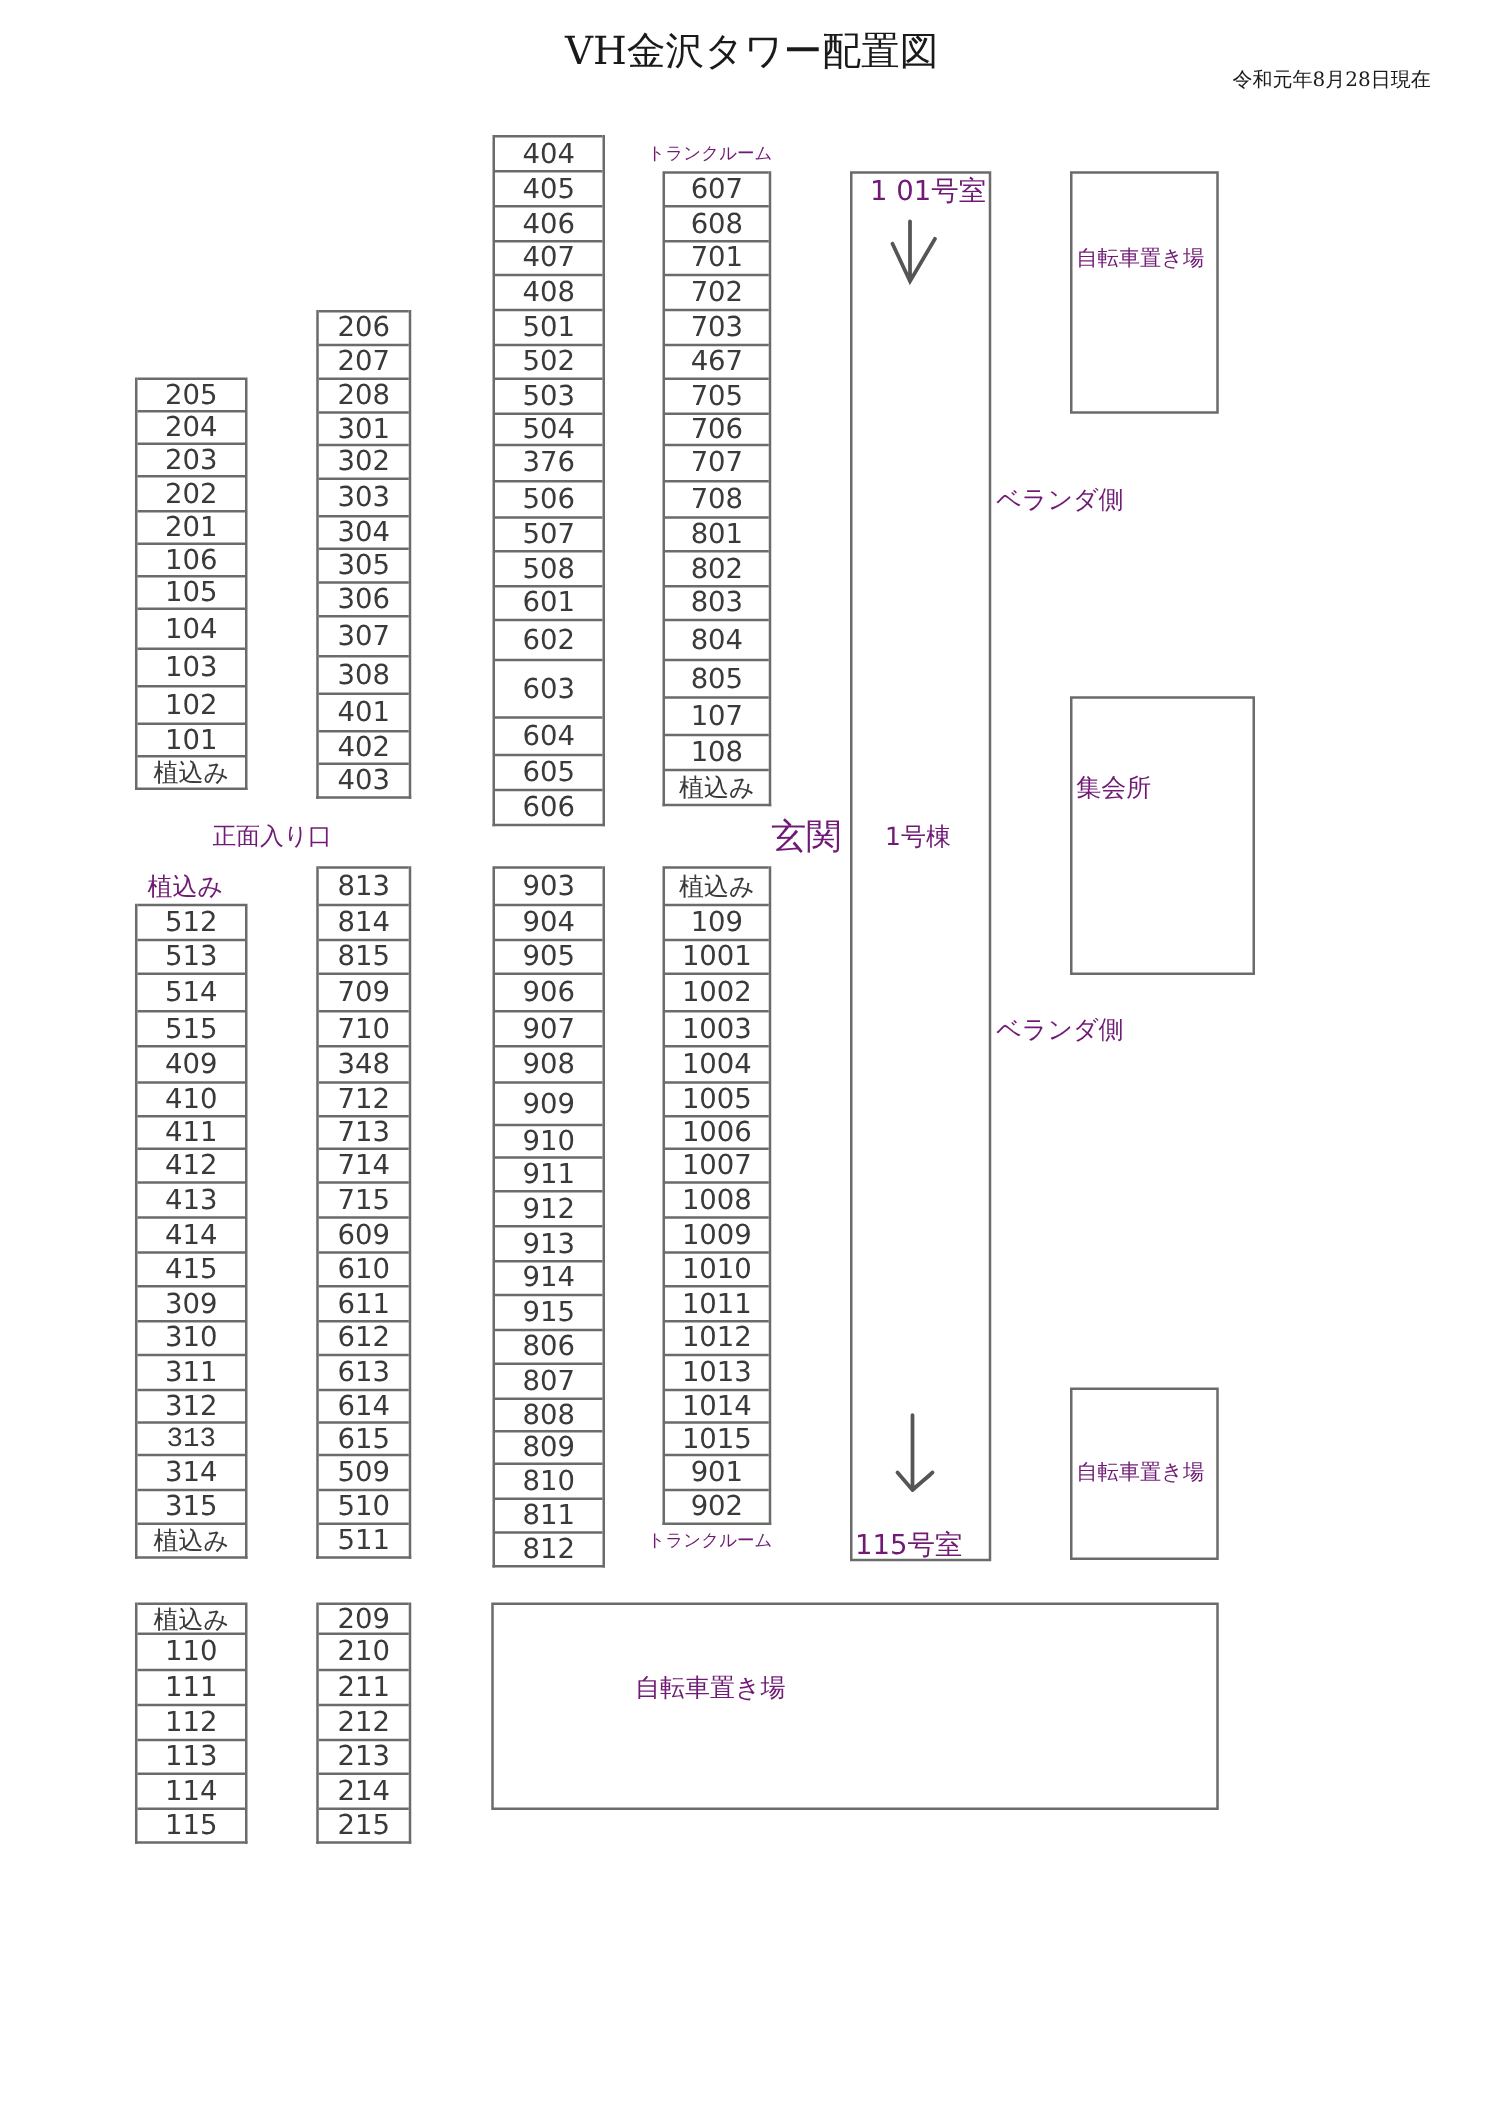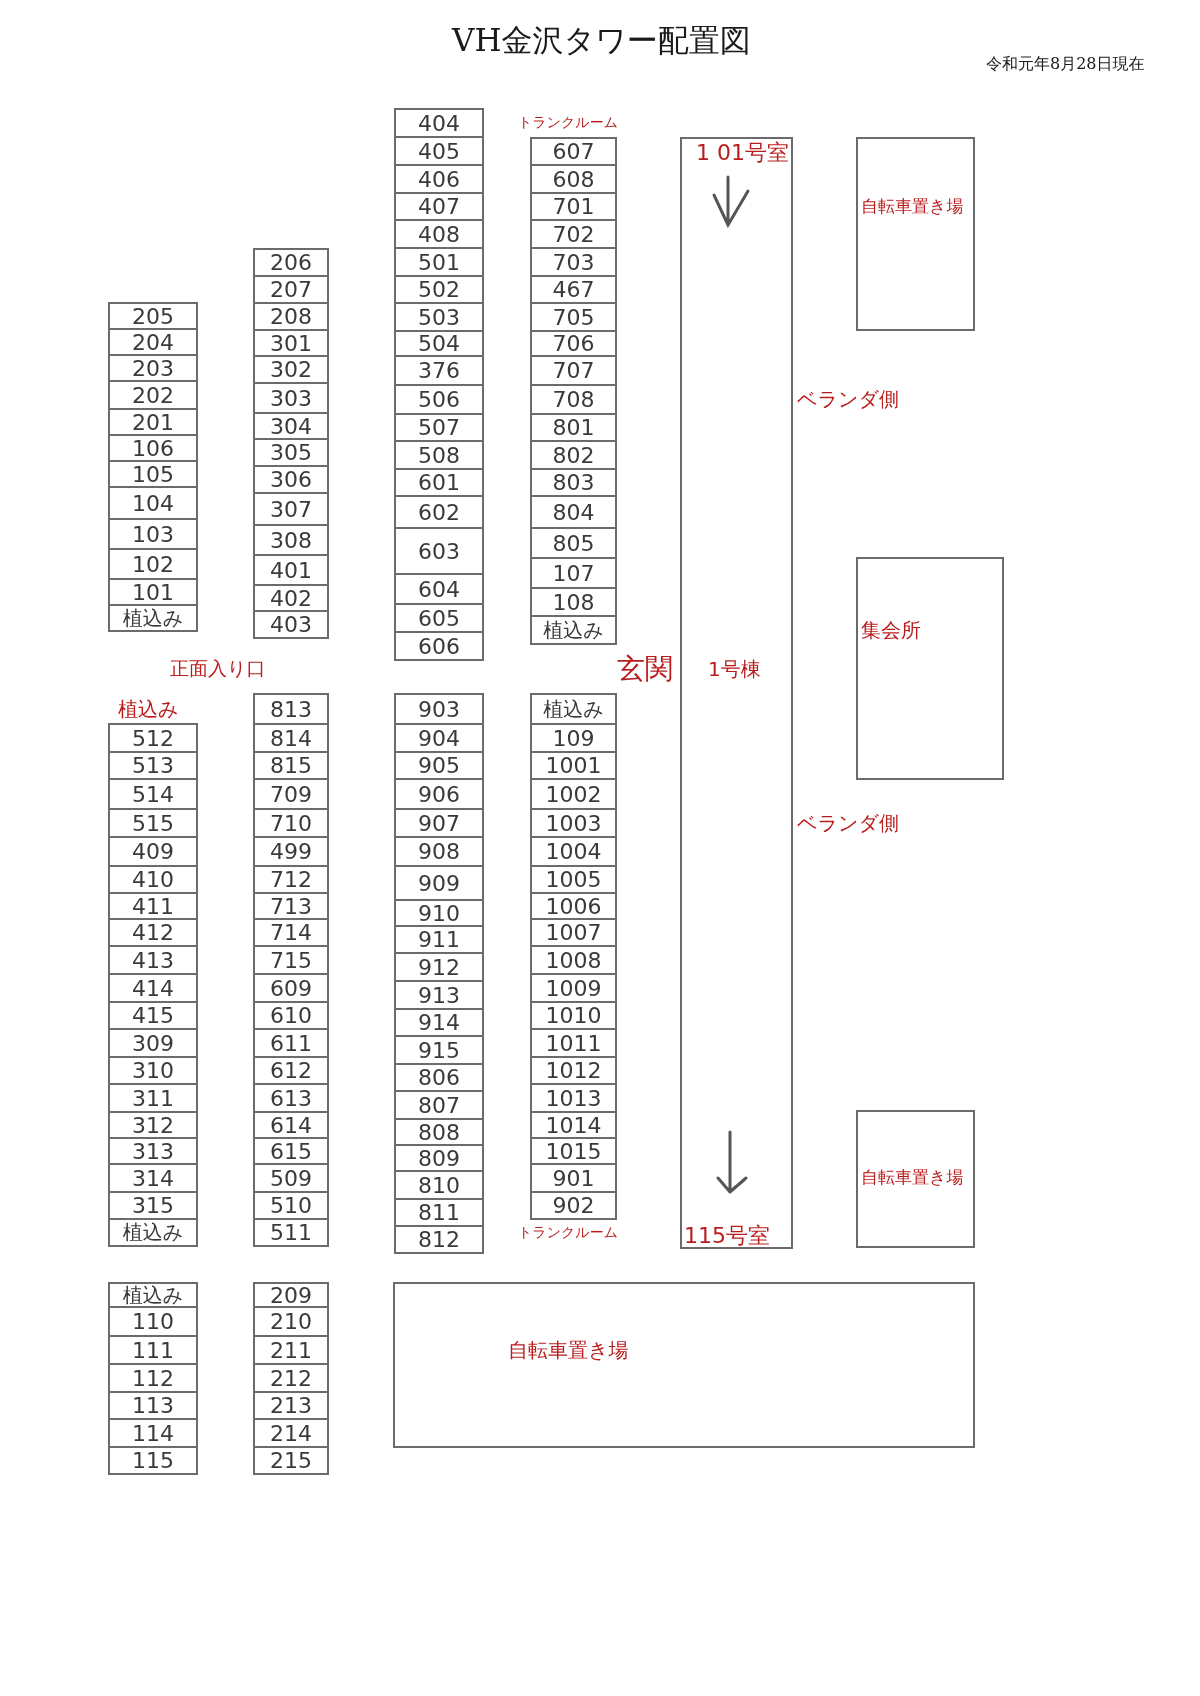--- a/index.html
+++ b/index.html
@@ -4,21 +4,21 @@
 <style>
   * { box-sizing: border-box; margin: 0; padding: 0; }
   html, body { width: 1200px; height: 1696px; background: #ffffff; overflow: hidden; }
   body { position: relative; font-family: "DejaVu Sans", "Liberation Sans", sans-serif; color: #3a3a3a; }
   .abs { position: absolute; }
   .title { left: 452px; top: 20px; font-family: "DejaVu Serif", "Liberation Serif", serif; font-size: 31px; color: #1a1a1a; letter-spacing: 0px; white-space: nowrap; }
   .date { left: 986px; top: 54px; font-family: "DejaVu Serif", "Liberation Serif", serif; font-size: 16px; color: #1a1a1a; white-space: nowrap; }
   .col { position: absolute; border: 2px solid #6b6b6b; border-top: none; }
   .cell { border-top: 2px solid #6b6b6b; display: flex; align-items: center; justify-content: center; font-size: 22px; color: #3a3a3a; white-space: nowrap; overflow: hidden; }
   .cell.plant { font-size: 20px; }
-  .label { position: absolute; white-space: nowrap; color: #b91c1c; }
+  .label { position: absolute; white-space: nowrap; color: #701a75; }
   .box { position: absolute; border: 2px solid #6b6b6b; }
   .arrow svg { display: block; }
 </style>
 </head>
 <body>
 
 <div class="abs title">VH金沢タワー配置図</div>
 <div class="abs date">令和元年8月28日現在</div>
 
 <div class="col" style="left:108px; top:302px; width:90px;">
@@ -102,32 +102,32 @@
     <div class="cell" style="height: 27px;">410</div>
     <div class="cell" style="height: 26px;">411</div>
     <div class="cell" style="height: 27px;">412</div>
     <div class="cell" style="height: 28px;">413</div>
     <div class="cell" style="height: 28px;">414</div>
     <div class="cell" style="height: 27px;">415</div>
     <div class="cell" style="height: 28px;">309</div>
     <div class="cell" style="height: 27px;">310</div>
     <div class="cell" style="height: 28px;">311</div>
     <div class="cell" style="height: 26px;">312</div>
-    <div class="cell" style="height: 26px;">313</div>
+    <div class="cell" style="height: 26px; font-family: Liberation Mono, monospace;">313</div>
     <div class="cell" style="height: 28px;">314</div>
     <div class="cell" style="height: 27px;">315</div>
     <div class="cell plant" style="height: 27px;">植込み</div>
   </div>
 <div class="col" style="left:253px; top:693px; width:76px;">
     <div class="cell" style="height: 30px;">813</div>
     <div class="cell" style="height: 28px;">814</div>
     <div class="cell" style="height: 27px;">815</div>
     <div class="cell" style="height: 30px;">709</div>
     <div class="cell" style="height: 28px;">710</div>
-    <div class="cell" style="height: 29px;">499</div>
+    <div class="cell" style="height: 29px;">348</div>
     <div class="cell" style="height: 27px;">712</div>
     <div class="cell" style="height: 26px;">713</div>
     <div class="cell" style="height: 27px;">714</div>
     <div class="cell" style="height: 28px;">715</div>
     <div class="cell" style="height: 28px;">609</div>
     <div class="cell" style="height: 27px;">610</div>
     <div class="cell" style="height: 28px;">611</div>
     <div class="cell" style="height: 27px;">612</div>
     <div class="cell" style="height: 28px;">613</div>
     <div class="cell" style="height: 26px;">614</div>

